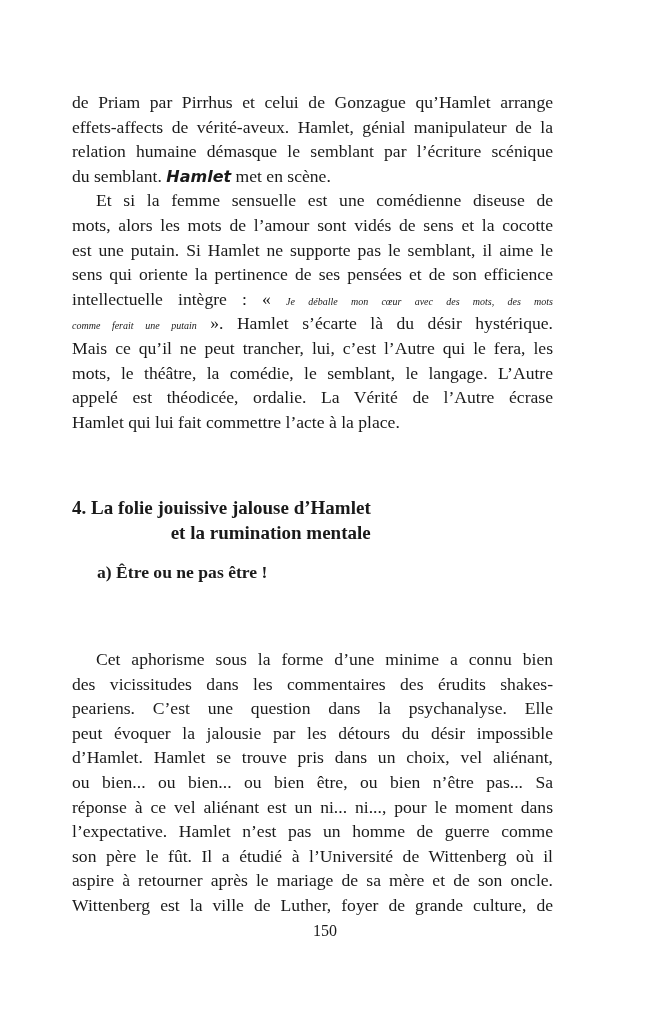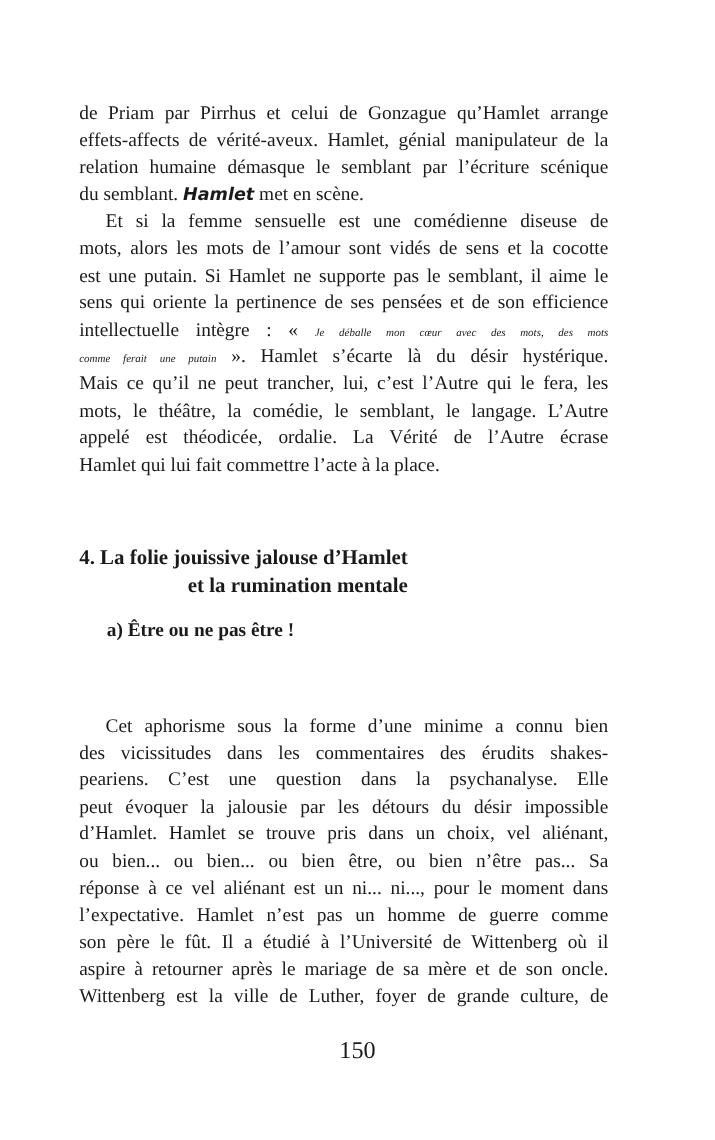--- a/index.html
+++ b/index.html
@@ -9,21 +9,21 @@
   .line { display: block; font-size: 17.6px; line-height: 24.6px; height: 24.6px;
           text-align: justify; text-align-last: justify; white-space: nowrap; overflow: visible; }
   .line.last { text-align-last: left; }
   .indent { text-indent: 24px; }
   .b { font-weight: normal; }
   .bi { font-weight: bold; font-style: italic; font-family: "DejaVu Sans", sans-serif; font-size: 16px; }
   .q { font-style: italic; font-size: 10px; }
   .heading { position: absolute; left: 72px; font-weight: bold; font-size: 19px; line-height: 24.6px; text-align: right; }
   .sub { position: absolute; left: 97px; font-weight: bold; font-size: 17.6px; line-height: 24.6px; }
   .page2 { position: absolute; left: 72px; top: 622px; width: 481px; margin-top: 25px; }
-  .folio { position: absolute; top: 942px; left: 0; width: 650px; text-align: center; font-size: 22px; }
+  .folio { position: absolute; top: 922px; left: 0; width: 650px; text-align: center; font-size: 16px; }
 </style>
 </head>
 <body>
 
 <div class="page">
   <span class="line">de Priam par Pirrhus et celui de Gonzague qu’Hamlet arrange</span>
   <span class="line">effets-affects de vérité-aveux. Hamlet, génial manipulateur de la</span>
   <span class="line">relation humaine démasque le semblant par l’écriture scénique</span>
   <span class="line last"><span>du semblant. </span><span class="bi">Hamlet</span><span class="b"> met en scène</span><span>.</span></span>
 

